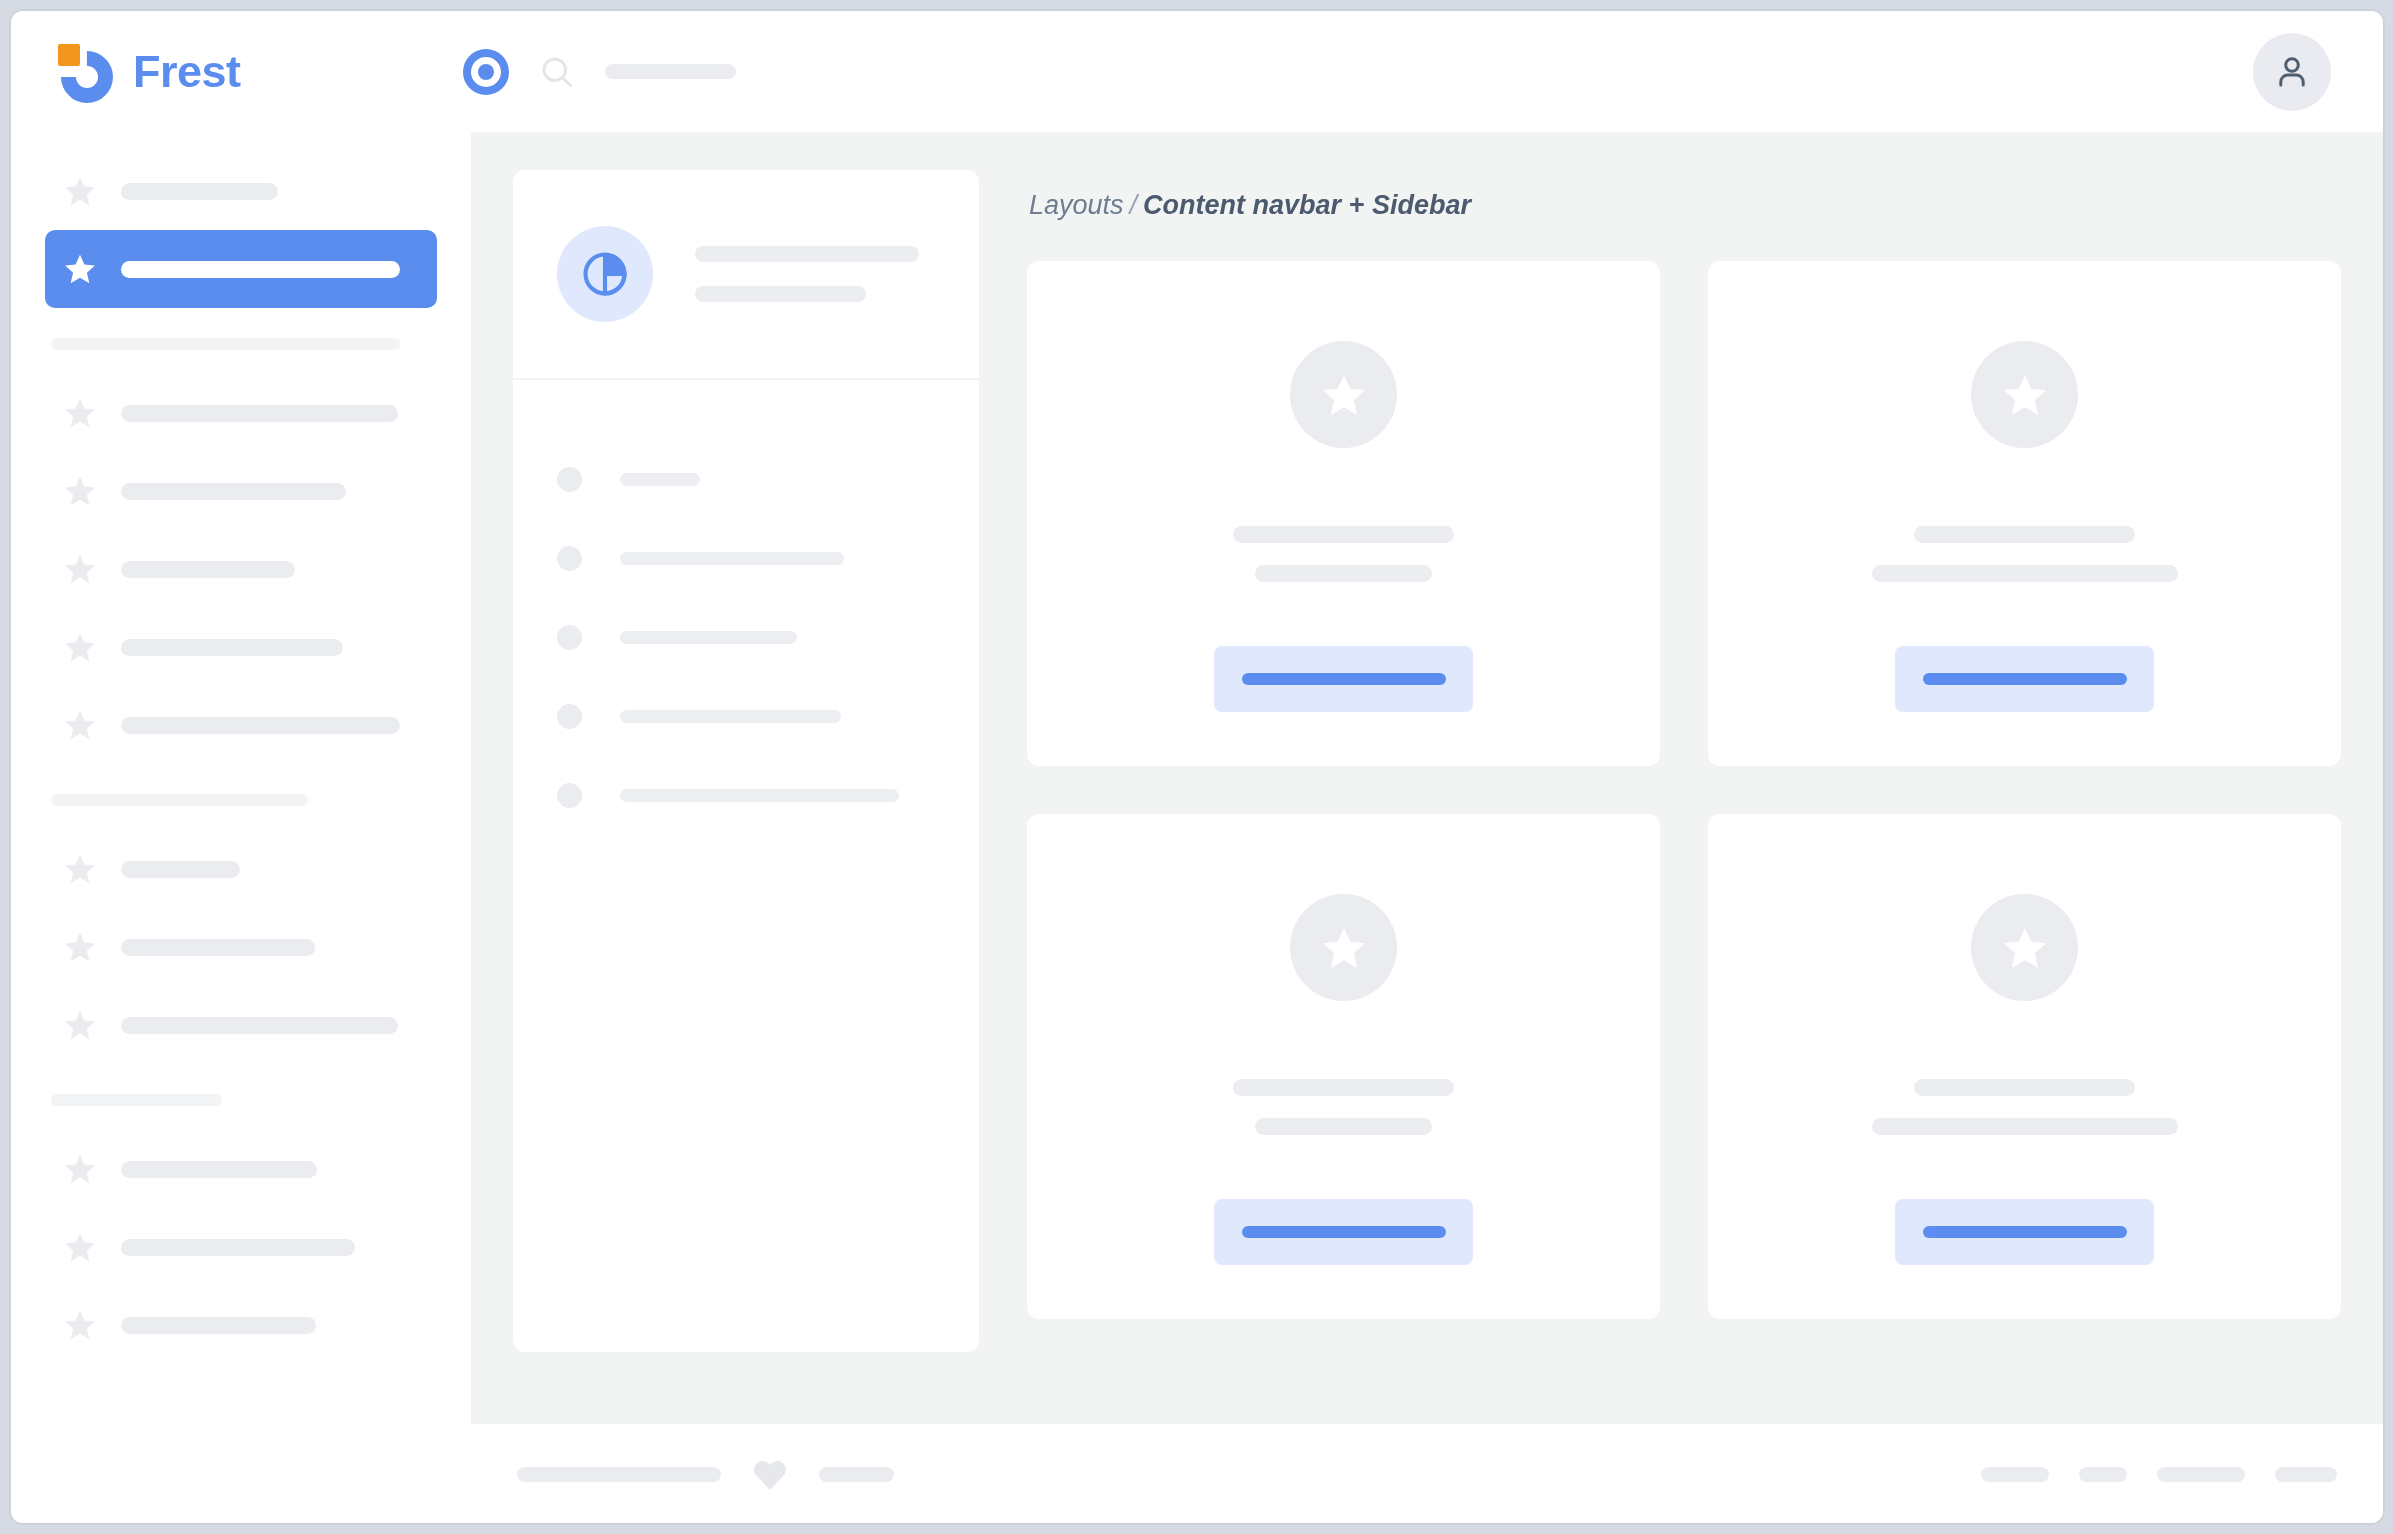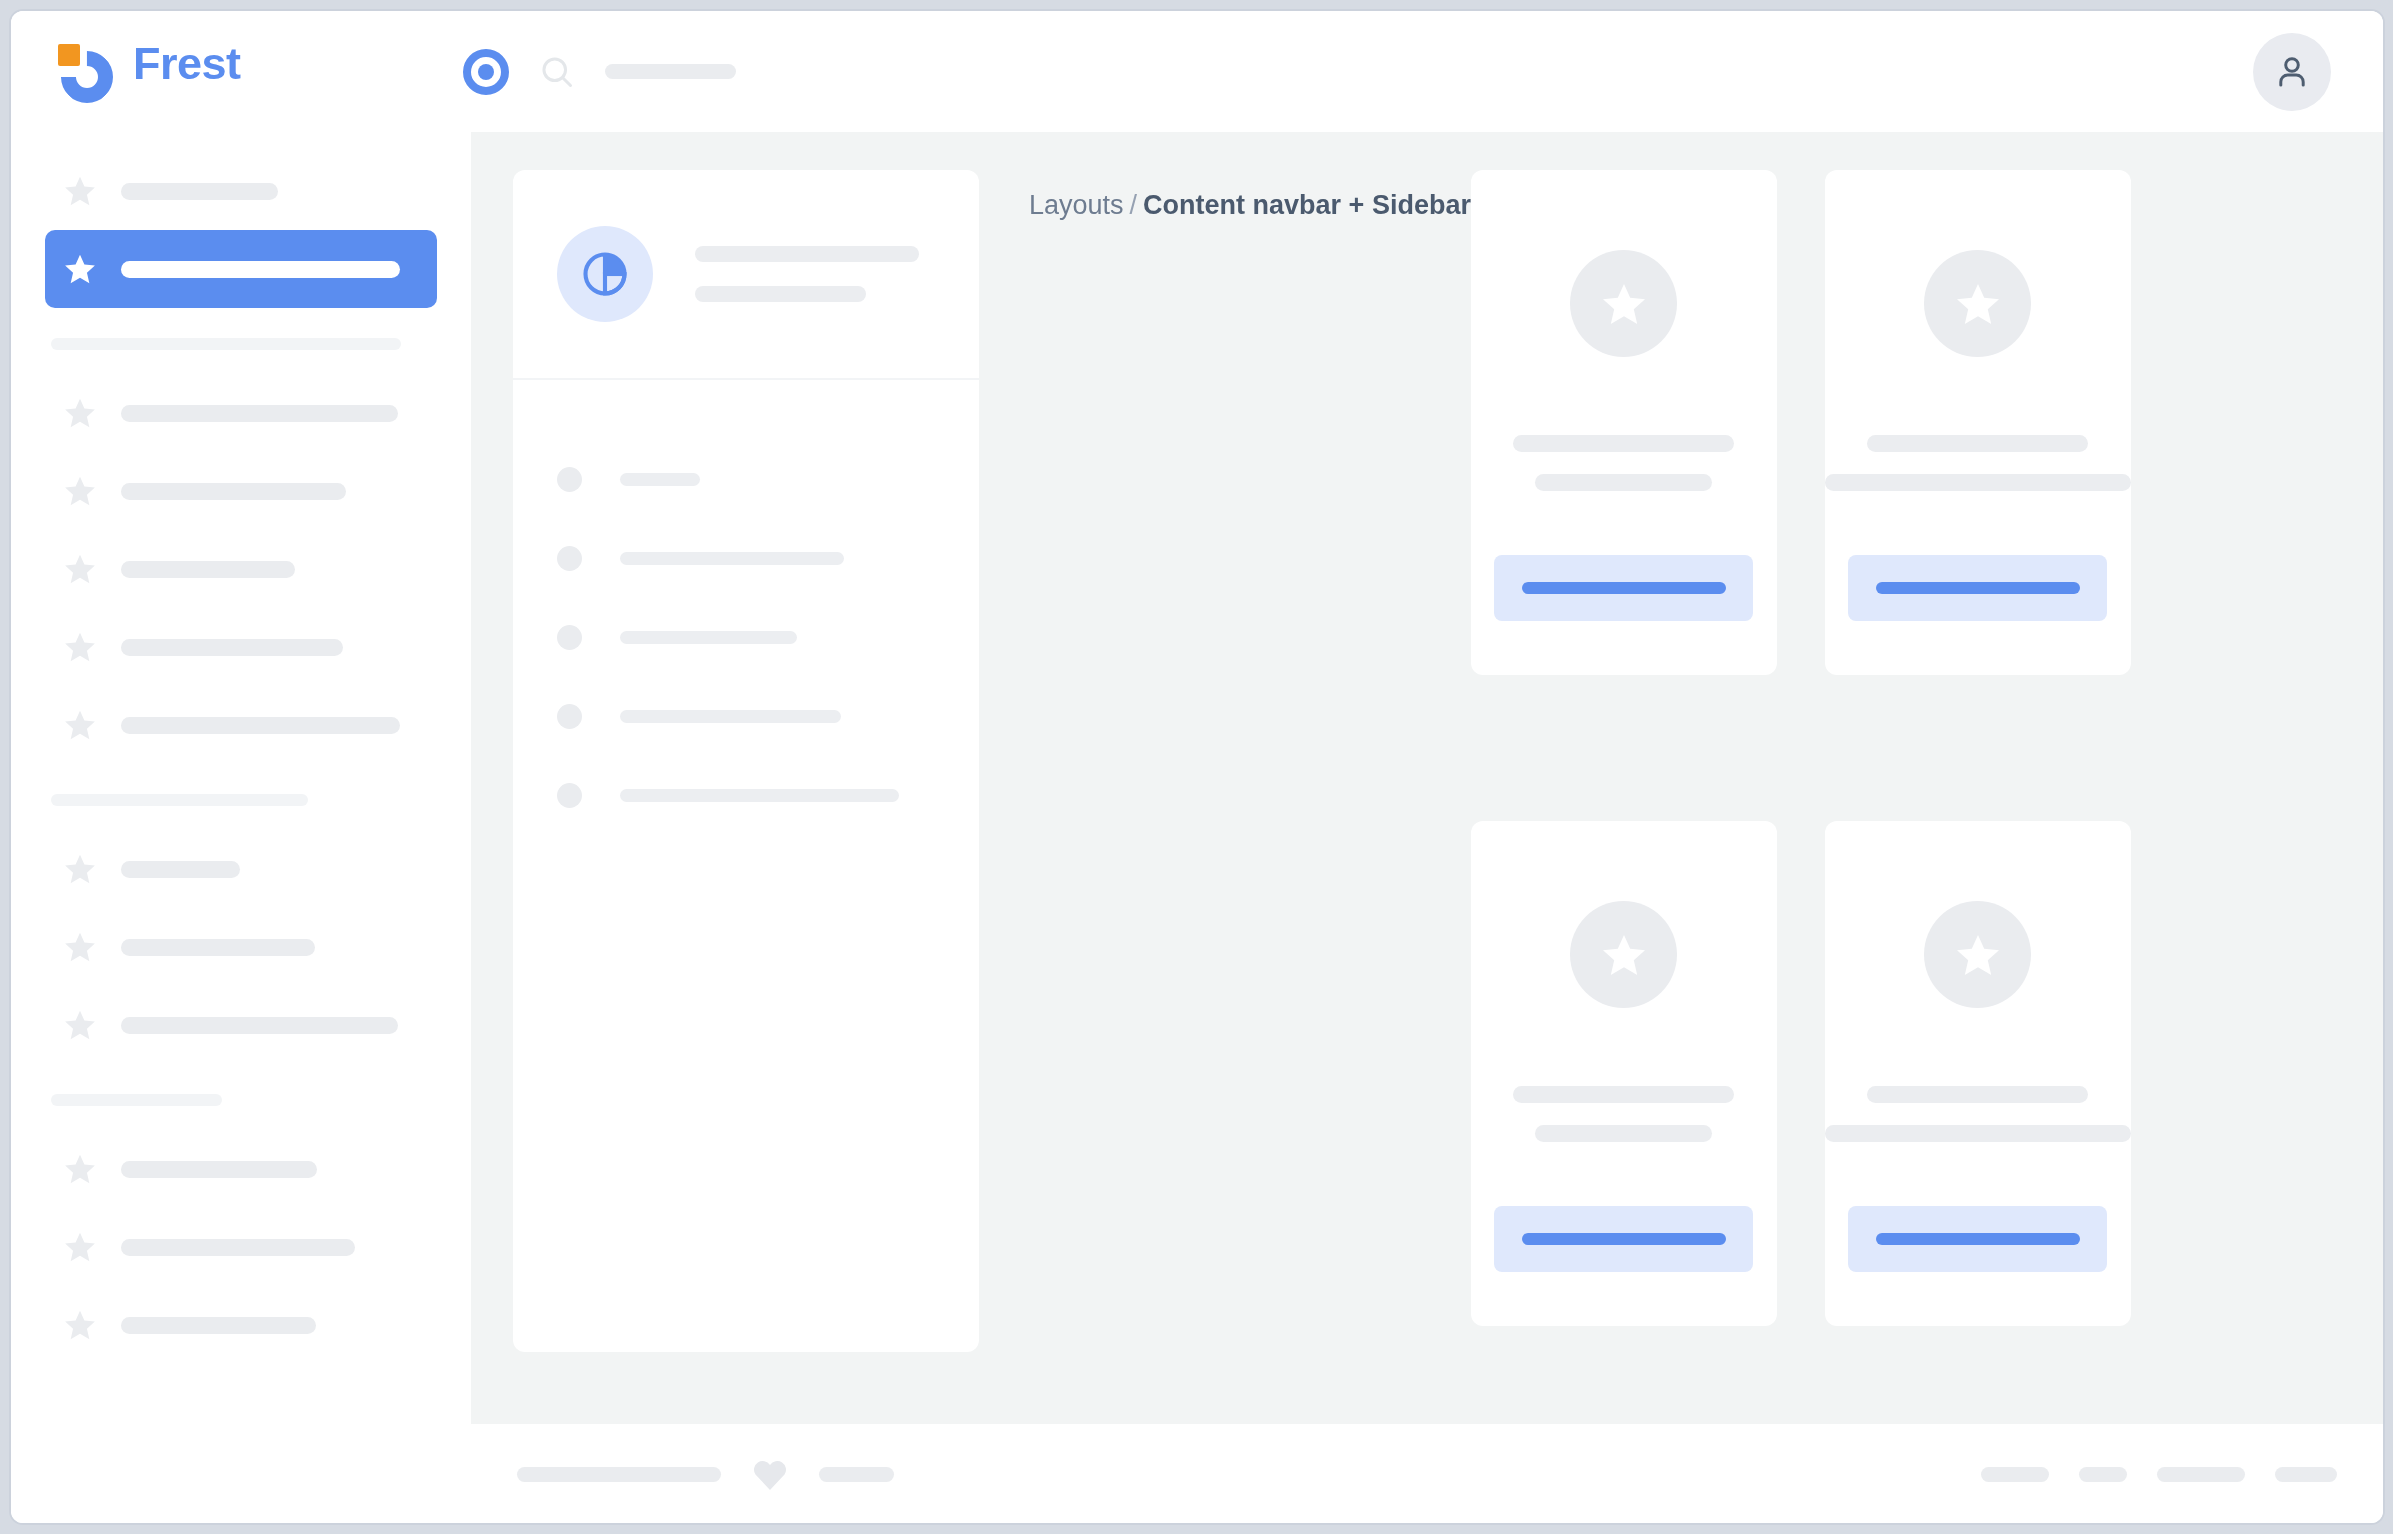--- a/index.html
+++ b/index.html
@@ -30,20 +30,21 @@
     left: 0; top: 0;
     width: 100%;
     height: 121px;
     background: #ffffff;
     display: flex;
     align-items: center;
   }
 
   .brand {
     display: flex;
+    align-items: center;
     width: 438px;
     padding-left: 44px;
     gap: 16px;
   }
 
   .logo-mark {
     position: relative;
     width: 62px;
     height: 62px;
     flex: 0 0 auto;
@@ -204,20 +205,22 @@
     border-radius: 50%;
     background: #eaecef;
     flex: 0 0 auto;
   }
   .cn-row-bar { height: 13px; border-radius: 7px; background: #eceef1; }
 
   
   .right-col {
     flex: 1;
     display: flex;
+    flex-direction: column;
+    font-style: italic;
   }
   .breadcrumb {
     font-size: 27px;
     color: #6e7c90;
     margin: 22px 0 42px 2px;
     line-height: 1;
   }
   .breadcrumb .crumb-sep { margin: 0 6px; color: #96a1b2; }
   .breadcrumb .crumb-current { color: #4b5a6e; font-weight: bold; }
 

